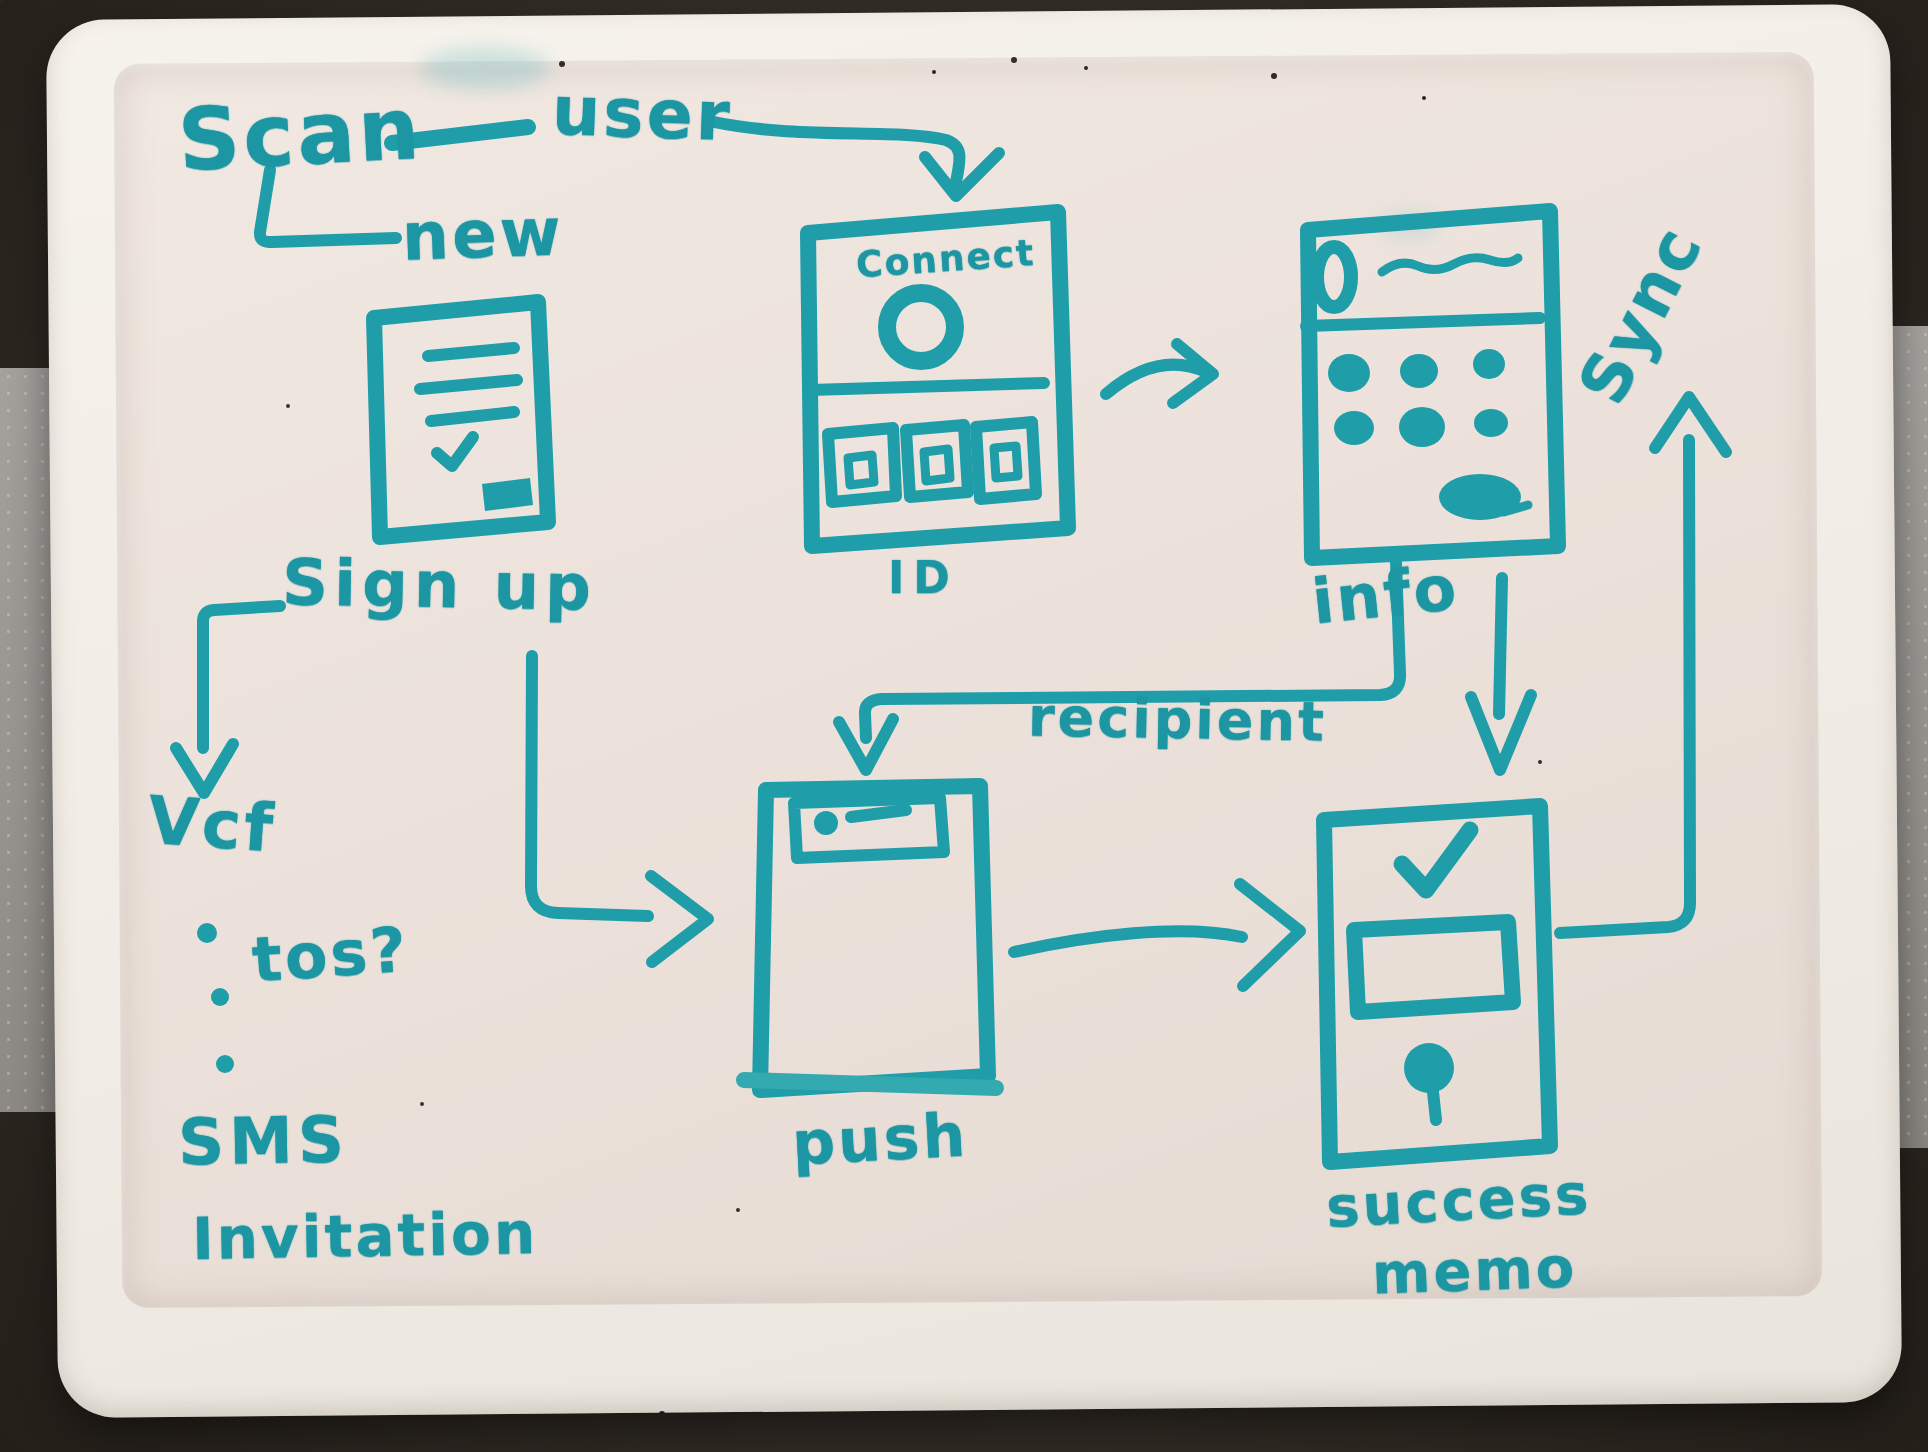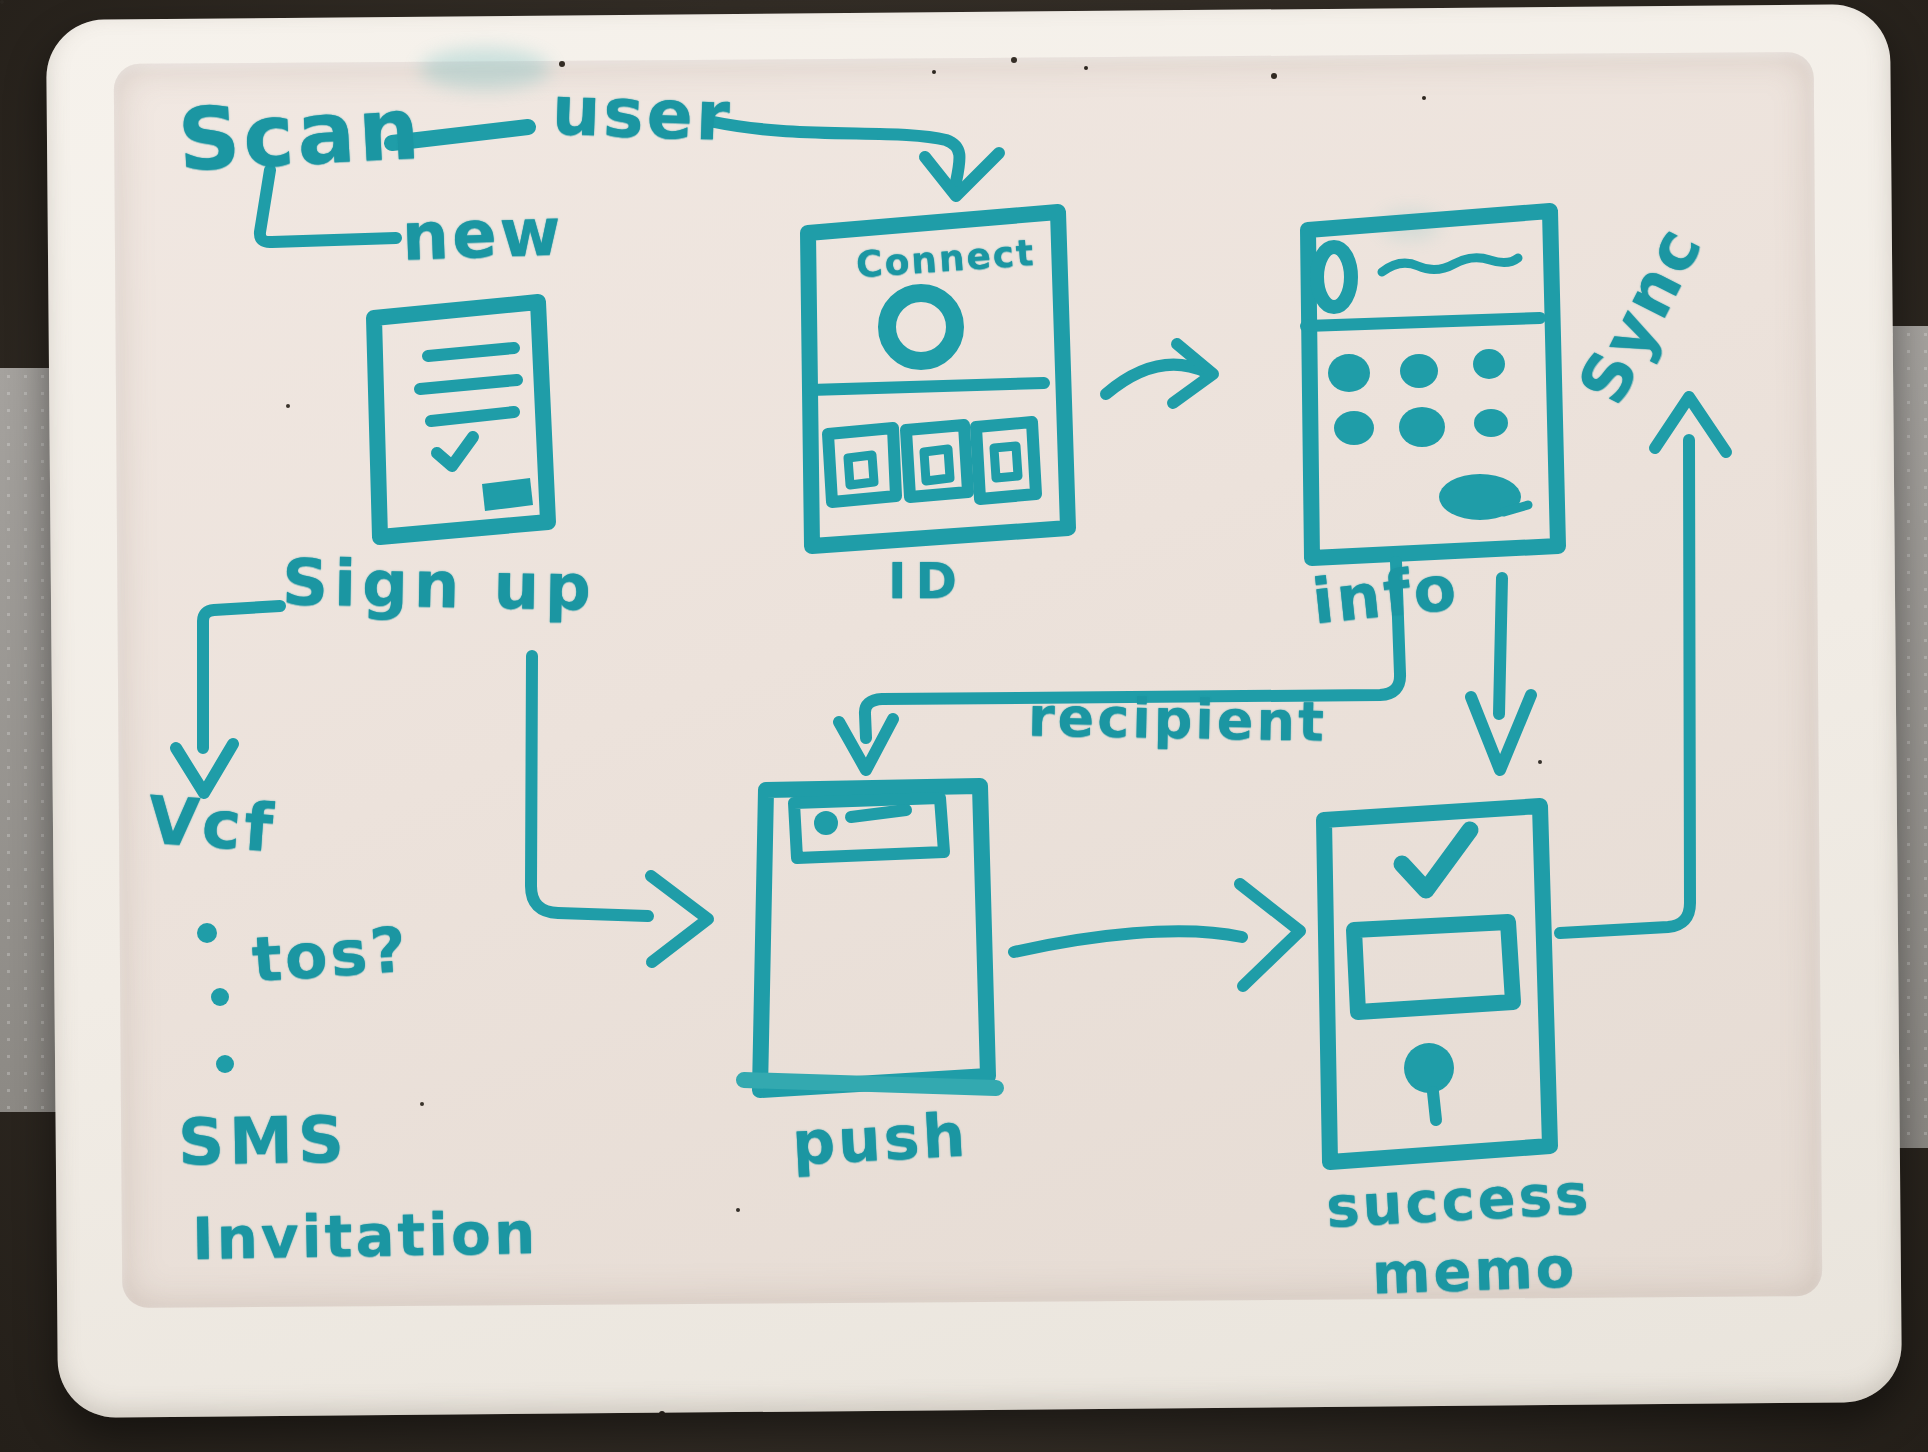--- a/index.html
+++ b/index.html
@@ -145,21 +145,21 @@
     <g>
       <path class="stroke" d="M1560,933 L1668,927 Q1690,925 1690,903 L1689,440"></path>
       <path class="stroke" d="M1655,448 L1689,397 L1726,452"></path>
     </g>
   </svg>
 
   <div class="hw" style="left:178px;top:84px;font-size:86px;transform:rotate(-3deg);">Scan</div>
   <div class="hw" style="left:552px;top:74px;font-size:68px;transform:rotate(2deg);">user</div>
   <div class="hw" style="left:402px;top:196px;font-size:66px;transform:rotate(-2deg);">new</div>
   <div class="hw" style="left:856px;top:238px;font-size:36px;letter-spacing:2px;transform:rotate(-4deg);">Connect</div>
-  <div class="hw" style="left:888px;top:552px;font-size:50px;letter-spacing:9px;">ID</div>
+  <div class="hw" style="left:888px;top:552px;font-size:44px;letter-spacing:9px;">ID</div>
   <div class="hw" style="left:1312px;top:558px;font-size:62px;transform:rotate(-6deg);">info</div>
   <div class="hw" style="left:1598px;top:360px;font-size:66px;transform:rotate(-63deg);transform-origin:0 50%;">Sync</div>
   <div class="hw" style="left:282px;top:548px;font-size:64px;transform:rotate(1deg);letter-spacing:6px;">Sign up</div>
   <div class="hw" style="left:148px;top:786px;font-size:66px;transform:rotate(4deg);">Vcf</div>
   <div class="hw" style="left:252px;top:918px;font-size:62px;transform:rotate(-4deg);">tos?</div>
   <div class="hw" style="left:178px;top:1104px;font-size:64px;letter-spacing:5px;transform:rotate(-1deg);">SMS</div>
   <div class="hw" style="left:192px;top:1202px;font-size:58px;transform:rotate(-1deg);">Invitation</div>
   <div class="hw" style="left:1028px;top:688px;font-size:54px;transform:rotate(1deg);">recipient</div>
   <div class="hw" style="left:792px;top:1104px;font-size:60px;transform:rotate(-3deg);">push</div>
   <div class="hw" style="left:1326px;top:1168px;font-size:56px;transform:rotate(-3deg);">success</div>

